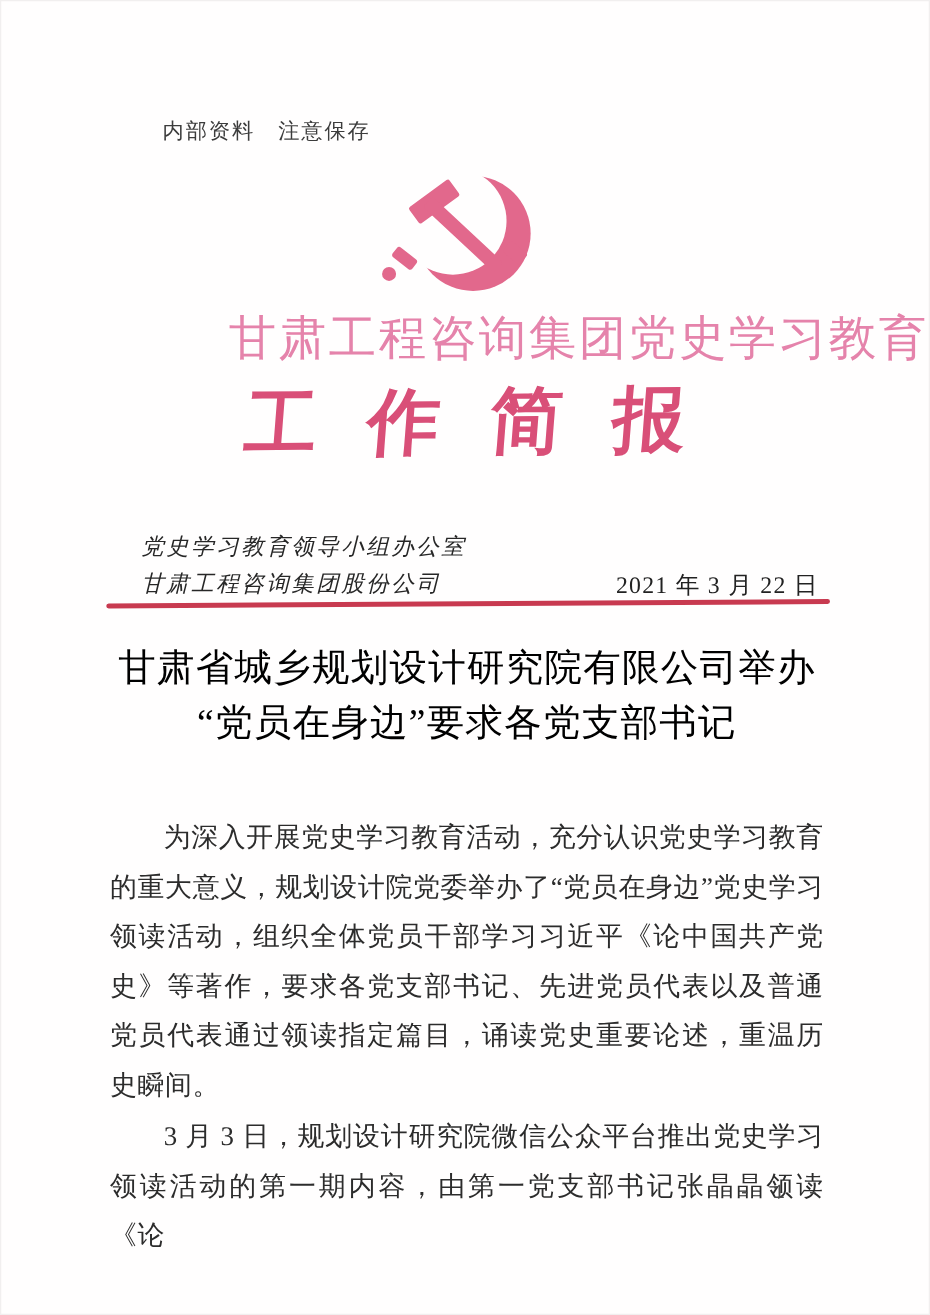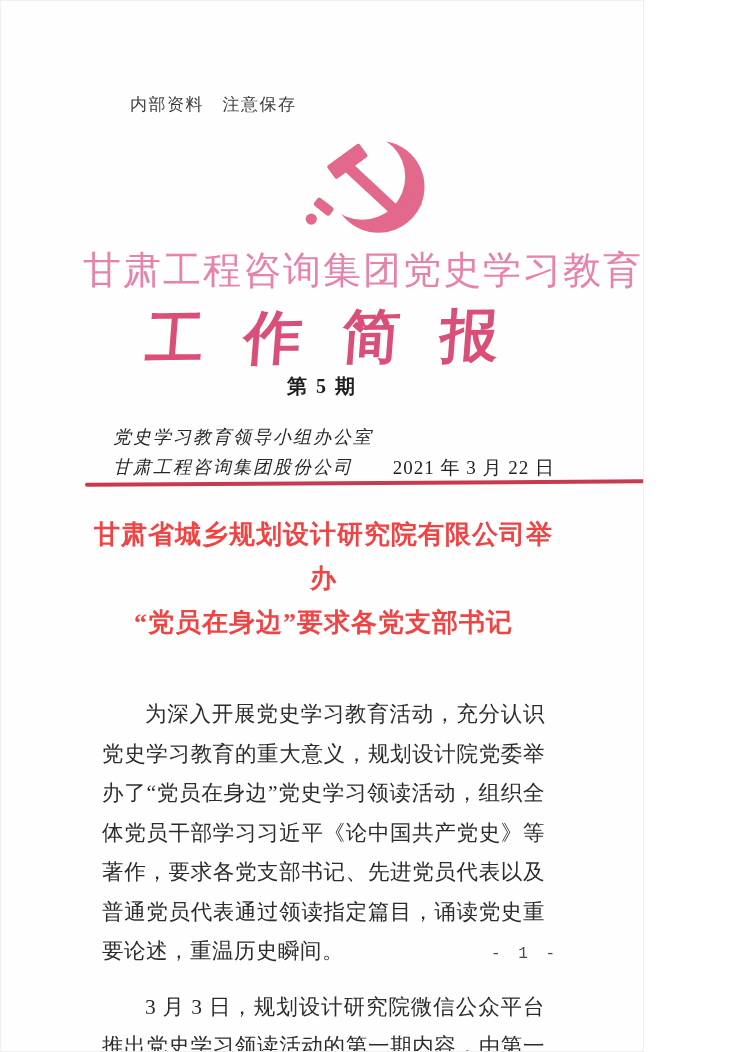--- a/index.html
+++ b/index.html
@@ -1,18 +1,18 @@
 <!DOCTYPE html>
 <html><head>
 <meta charset="utf-8">
 <style>
   html,body{margin:0;padding:0;background:#ffffff;}
   .page{
     position:relative;
-    width:644px;height:1052px;
+    width:744px;height:1052px;
     background:#fffefe;
     overflow:hidden;
     box-sizing:border-box;
     border:1px solid #f1efef;
     font-family:"Liberation Serif","DejaVu Serif",serif;
     color:#2e2e2e;
   }
   .notice{
     position:absolute;left:129px;top:92px;
     font-size:17px;letter-spacing:1.5px;color:#3c3c3c;
@@ -57,28 +57,28 @@
   }
   .red-rule{
     position:absolute;left:84px;top:480px;width:579px;height:4px;
     background:#c83a50;border-radius:2px;
     transform:rotate(-0.35deg);
   }
   .article{
     position:absolute;left:85px;right:82px;top:512px;
   }
   .article-title{
-    text-align:center;font-weight:bold;color:#ef4444;
-    font-size:26px;line-height:44px;letter-spacing:1px;
+    text-align:center;font-weight:normal;color:#000000;
+    font-size:30px;line-height:44px;letter-spacing:1px;
   }
   .article-body{
     margin-top:50px;
   }
   .article-body p{
-    margin:16px;
+    margin:2px;
     font-size:21.5px;line-height:39.5px;
     text-indent:2em;text-align:justify;
     color:#2c2c2c;letter-spacing:0.5px;
   }
   .page-number{
     position:absolute;right:84px;top:944px;
     font-size:16px;letter-spacing:4px;color:#4a4a4a;
     font-family:"Liberation Mono","DejaVu Sans Mono",monospace;
   }
 </style>
@@ -102,21 +102,20 @@
 
       <rect x="36" y="22" width="9" height="62" rx="2" fill="#e2688c" transform="rotate(-47 40.5 27)"></rect>
       <rect x="86" y="52" width="14" height="9" rx="1.5" fill="#e2688c" transform="rotate(40 93 56.5)"></rect>
     </svg>
   </div>
 
   <div class="masthead-title">甘肃工程咨询集团党史学习教育</div>
 
   <div class="masthead-script">工作简报</div>
 
-  <div class="issue">第 5 期</div>
 
   <div class="issuer-row">
     <div class="issuer-left">
       <div>党史学习教育领导小组办公室</div>
       <div>甘肃工程咨询集团股份公司</div>
     </div>
     <div class="issuer-date">2021 年 3 月 22 日</div>
   </div>
 
   <div class="red-rule"></div>

